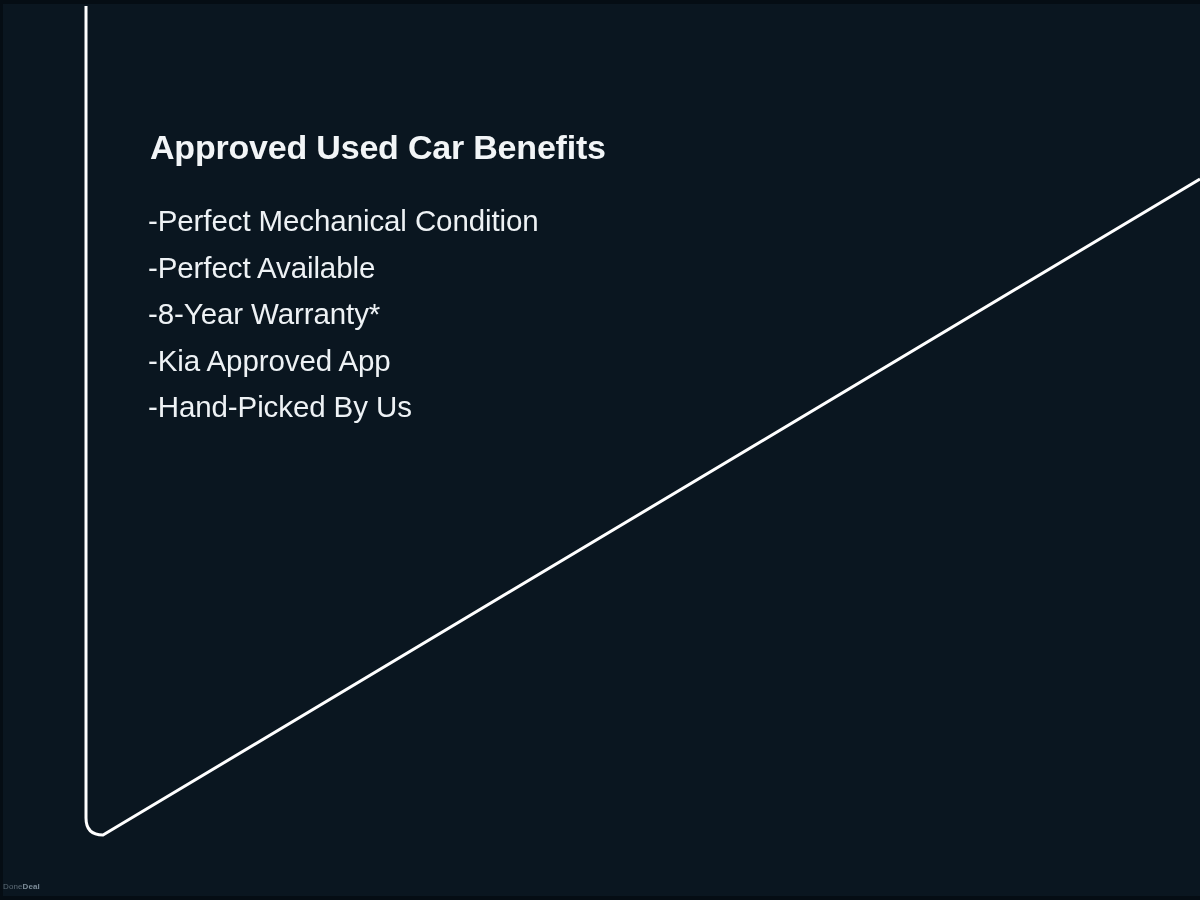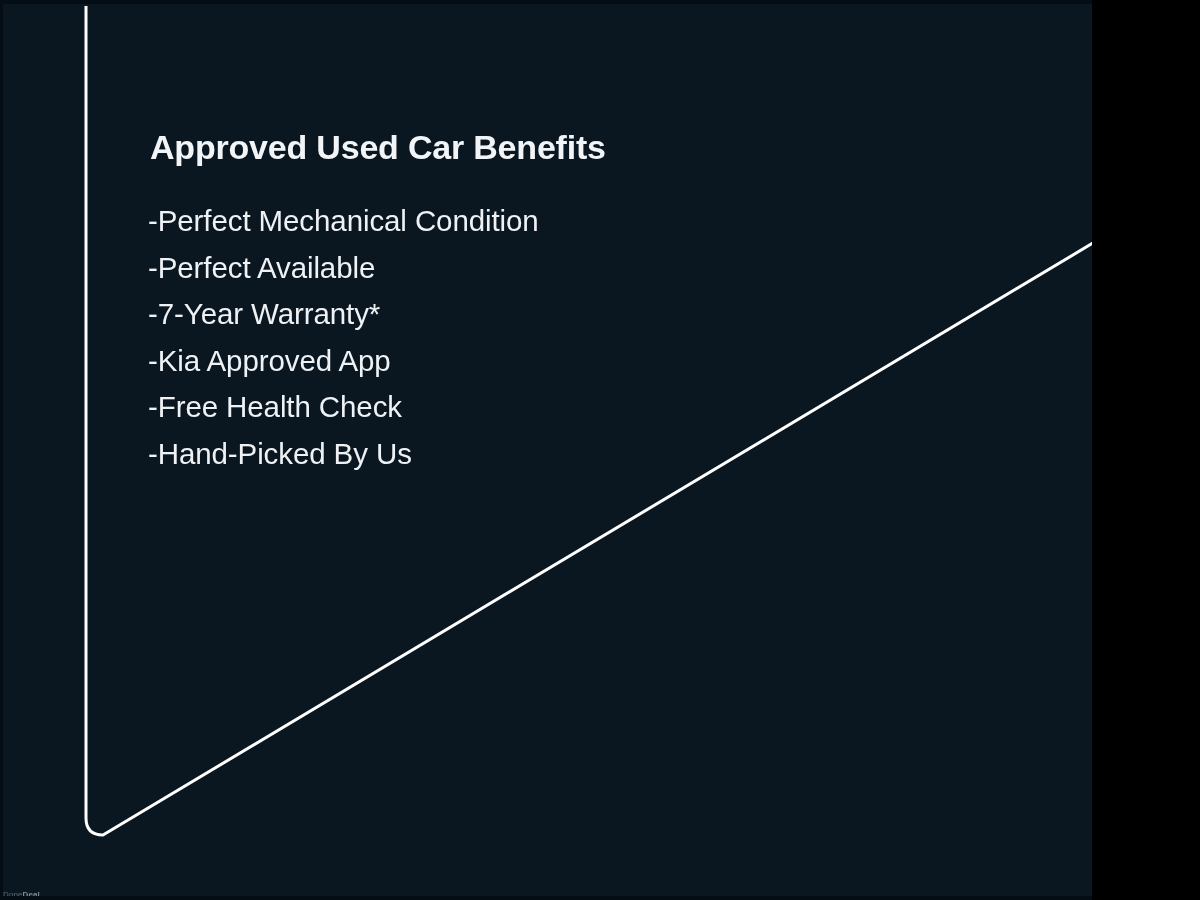--- a/index.html
+++ b/index.html
@@ -3,21 +3,21 @@
 <meta charset="utf-8">
 <title>Approved Used Car Benefits</title>
 <style>
   html, body {
     margin: 0;
     padding: 0;
     background: #000000;
   }
   #slide {
     position: relative;
-    width: 1092px;
+    width: 1200px;
     height: 900px;
     background: #0a1620;
     overflow: hidden;
     font-family: "Liberation Sans", sans-serif;
     -webkit-font-smoothing: antialiased;
   }
   
   .edge-band {
     position: absolute;
     left: 0;
@@ -75,21 +75,21 @@
     letter-spacing: -0.1px;
   }
   .dash {
     display: inline;
   }
 
   
   #watermark {
     position: absolute;
     left: 3px;
-    bottom: 0;
+    bottom: 8px;
     font-size: 8px;
     line-height: 10px;
     color: #5d6b76;
     letter-spacing: 0.1px;
     user-select: none;
   }
   #watermark .wm-bold {
     font-weight: bold;
     color: #7d8d99;
   }
@@ -106,23 +106,22 @@
     <path d="M 86 6 L 86 818 Q 86 835 103 835 L 1200 179" fill="none" stroke="#ffffff" stroke-width="3" stroke-linecap="butt" stroke-linejoin="round"></path>
   </svg>
 
   <div id="content">
 
     <h1 id="title">Approved Used Car Benefits</h1>
 
     <ul id="bullets">
       <li><span class="dash">-</span><span>Perfect Mechanical Condition</span></li>
       <li><span class="dash">-</span><span>Perfect Available</span></li>
-      <li><span class="dash">-</span><span>7-Year Warranty*</span></li>
+      <li><span class="dash">-</span><span>8-Year Warranty*</span></li>
       <li><span class="dash">-</span><span>Kia Approved App</span></li>
-      <li><span class="dash">-</span><span>Free Health Check</span></li>
       <li><span class="dash">-</span><span>Hand-Picked By Us</span></li>
     </ul>
 
   </div>
 
   <div id="watermark"><span>Done</span><span class="wm-bold">Deal</span></div>
 
   <div class="edge-band bottom"></div>
 
 </div>

